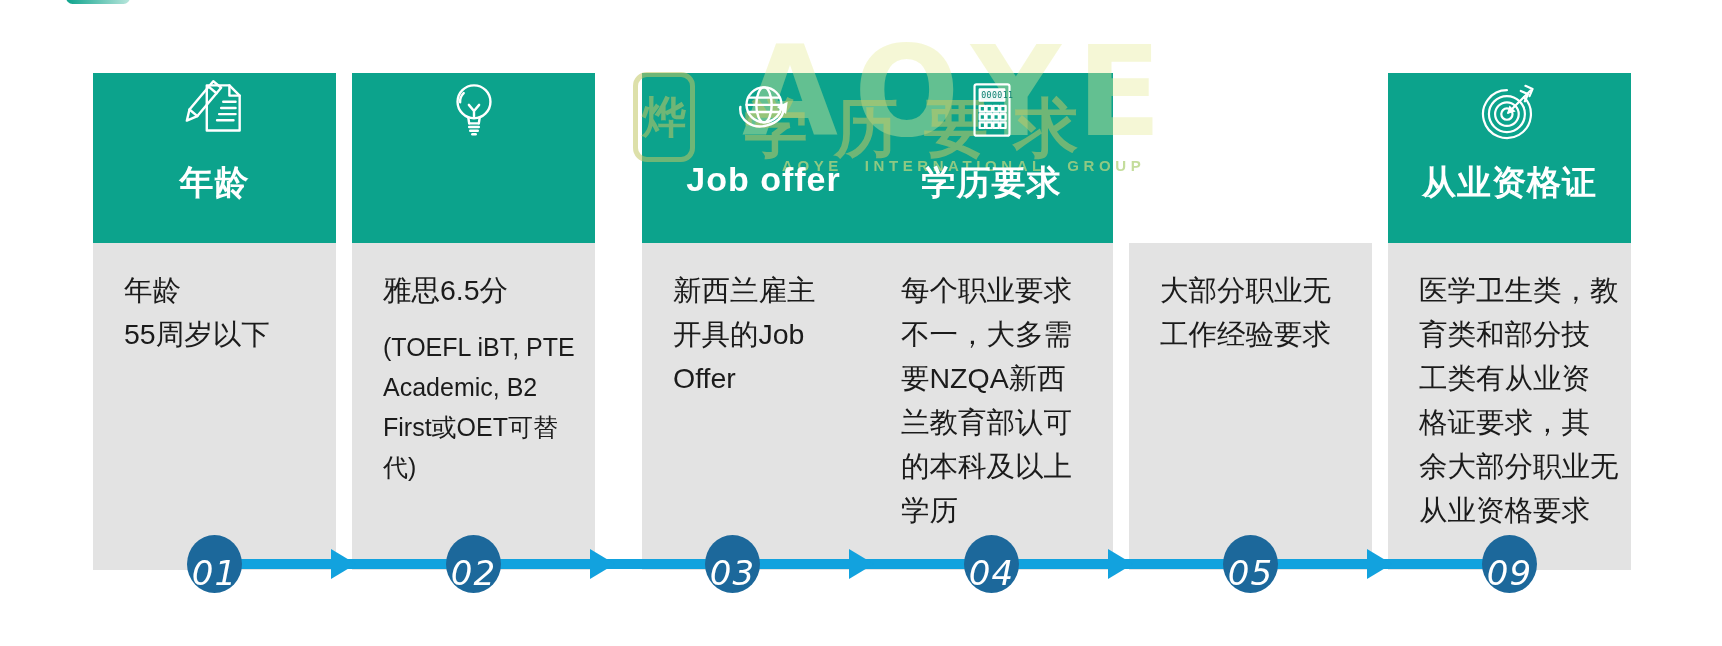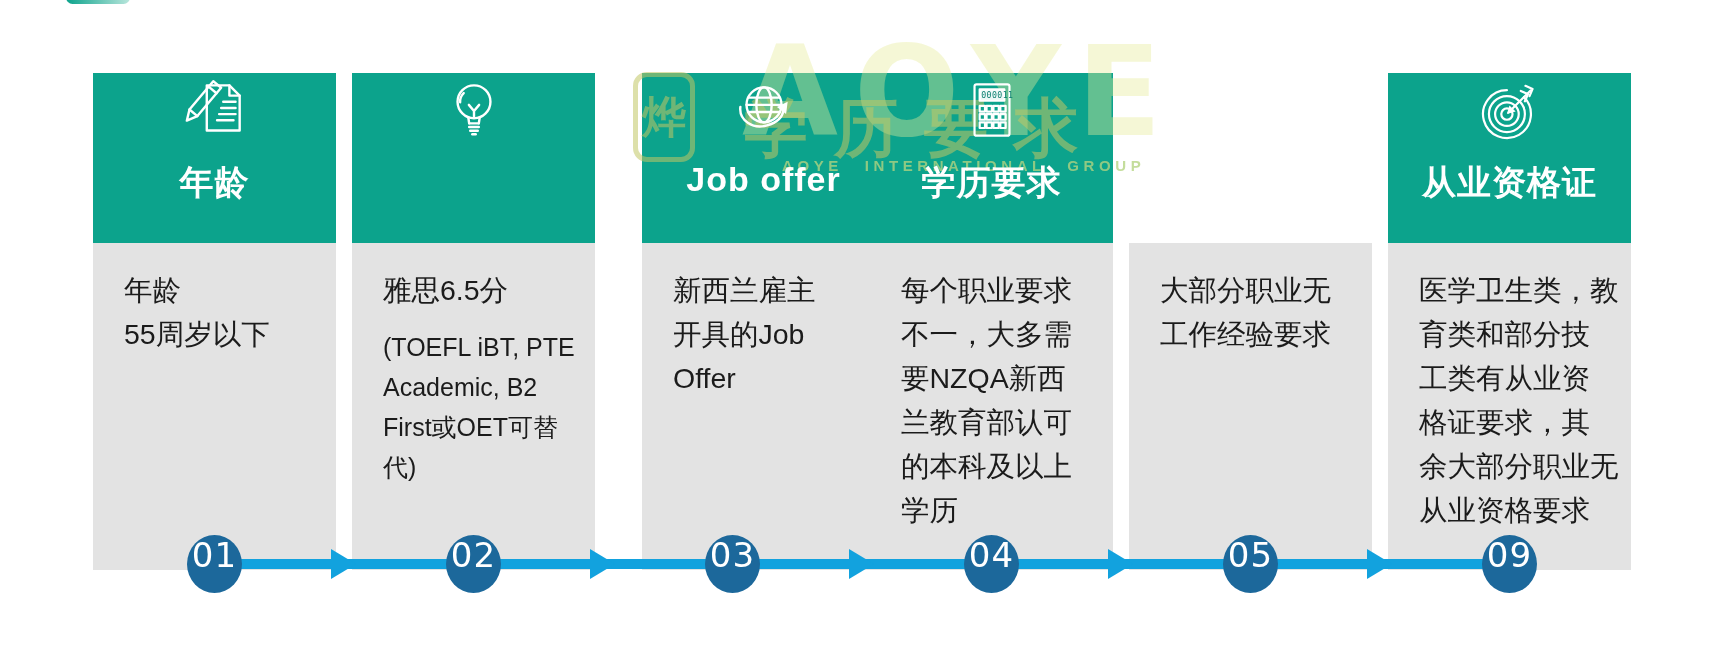--- a/index.html
+++ b/index.html
@@ -14,21 +14,21 @@
          font-size:34px;font-weight:700;letter-spacing:1px;white-space:nowrap;}
   .cbody{position:absolute;top:200px;left:0;width:243px;height:327px;background:var(--body_bg);
          padding:25px 6px 0 31px;box-sizing:border-box;}
   .btext{font-size:28.5px;line-height:44px;font-weight:500;color:var(--text);white-space:pre-line;}
   .bnote{font-size:25px;line-height:40px;font-weight:500;color:var(--text);white-space:pre-line;margin-top:15px;}
   .flow{position:absolute;left:0;top:0;width:100%;height:100%;z-index:5;pointer-events:none;}
   .fline{position:absolute;left:214px;top:559px;width:1296px;height:10px;background:var(--arrow_blue);}
   .ahead{position:absolute;top:549px;width:0;height:0;
          border-left:25px solid var(--arrow_blue);border-top:15px solid transparent;border-bottom:15px solid transparent;}
   .ncirc{position:absolute;top:535px;width:55px;height:58px;border-radius:50%;background:var(--circle_blue);
-         display:flex;align-items:flex-start;justify-content:center;}
+         display:flex;align-items:flex-end;justify-content:center;font-style:italic;}
   .ncirc span{color:#fff;font-size:34px;font-family:"DejaVu Sans",sans-serif;font-weight:400;letter-spacing:1px;}
   .watermark{position:absolute;z-index:3;left:0;top:0;width:100%;height:100%;pointer-events:none;}
   .wm-big{position:absolute;left:742px;top:30px;font-size:124px;font-weight:700;letter-spacing:16px;
           color:rgba(230,235,152,0.40);font-family:"DejaVu Sans",sans-serif;line-height:1;white-space:nowrap;}
   .wm-logo{position:absolute;left:633px;top:72px;width:62px;height:90px;border:5px solid var(--wm);
            border-radius:14px;display:flex;align-items:center;justify-content:center;box-sizing:border-box;}
   .wm-logo span{font-size:44px;font-weight:700;color:var(--wm);}
   .wm-cn{position:absolute;left:744px;top:96px;font-size:64px;font-weight:700;letter-spacing:26px;
          color:var(--wm);line-height:1;white-space:nowrap;}
   .wm-en{position:absolute;left:748px;top:157px;font-size:15px;font-weight:700;letter-spacing:4.6px;word-spacing:13px;

